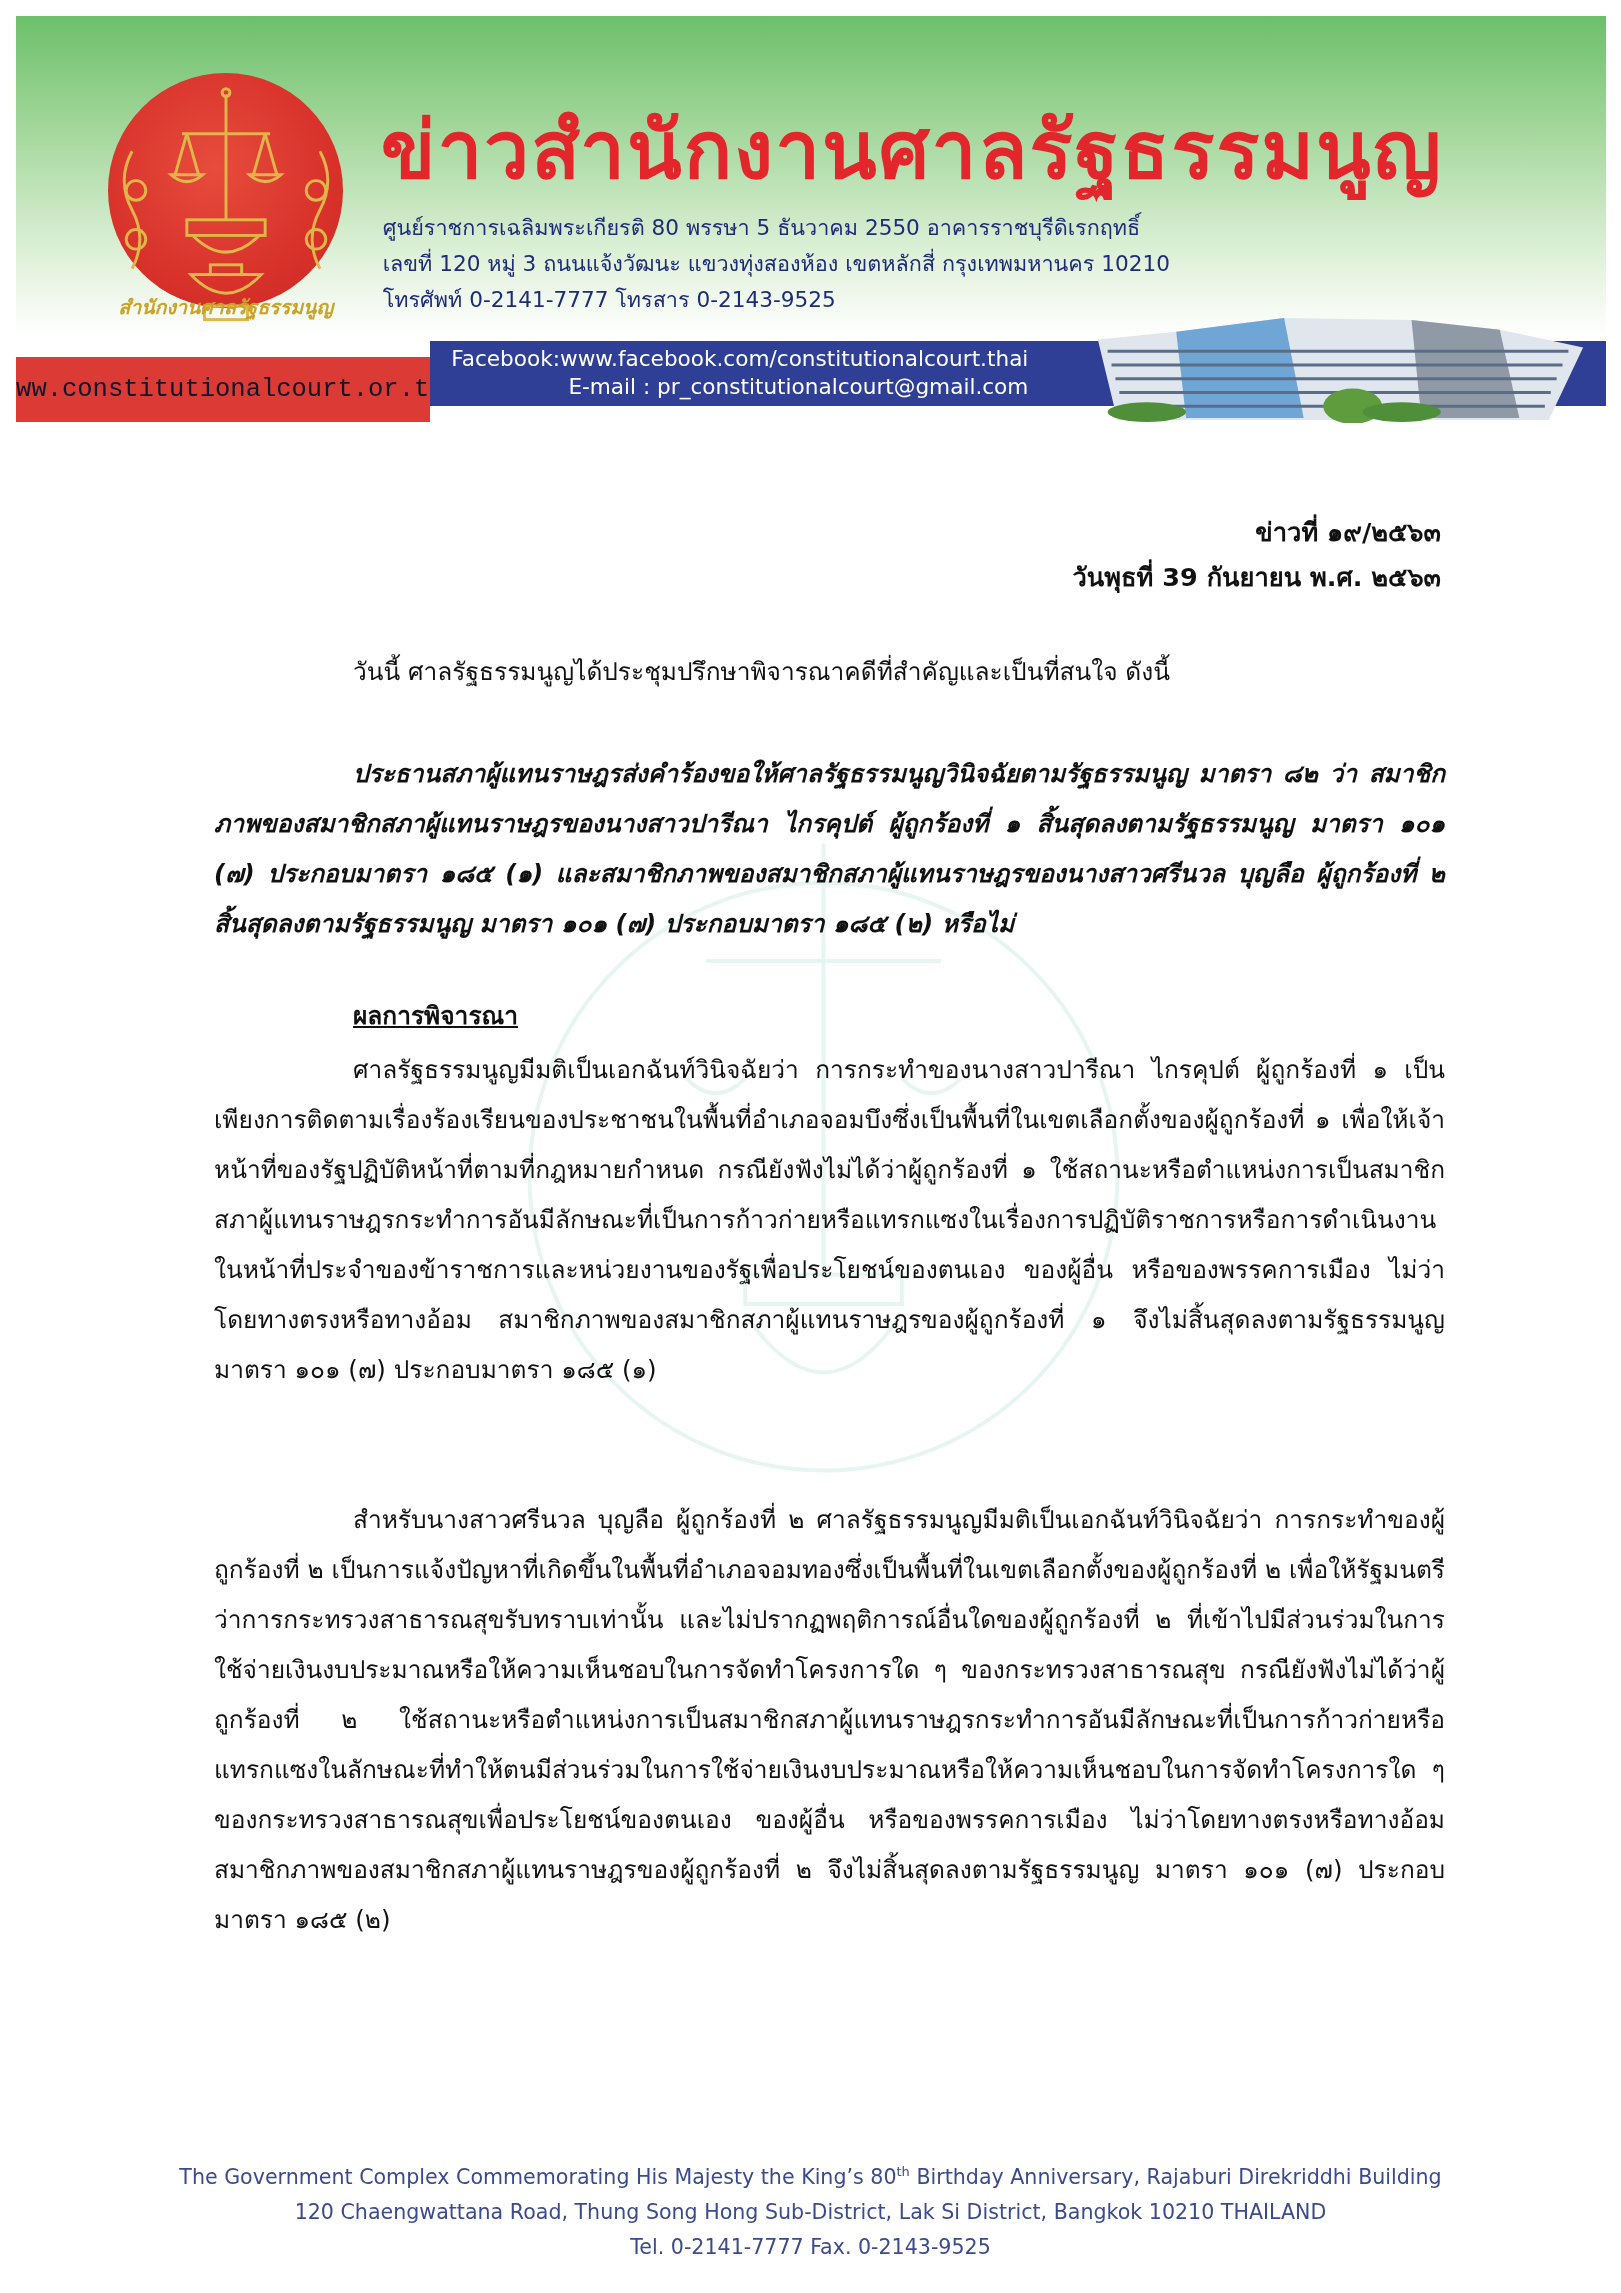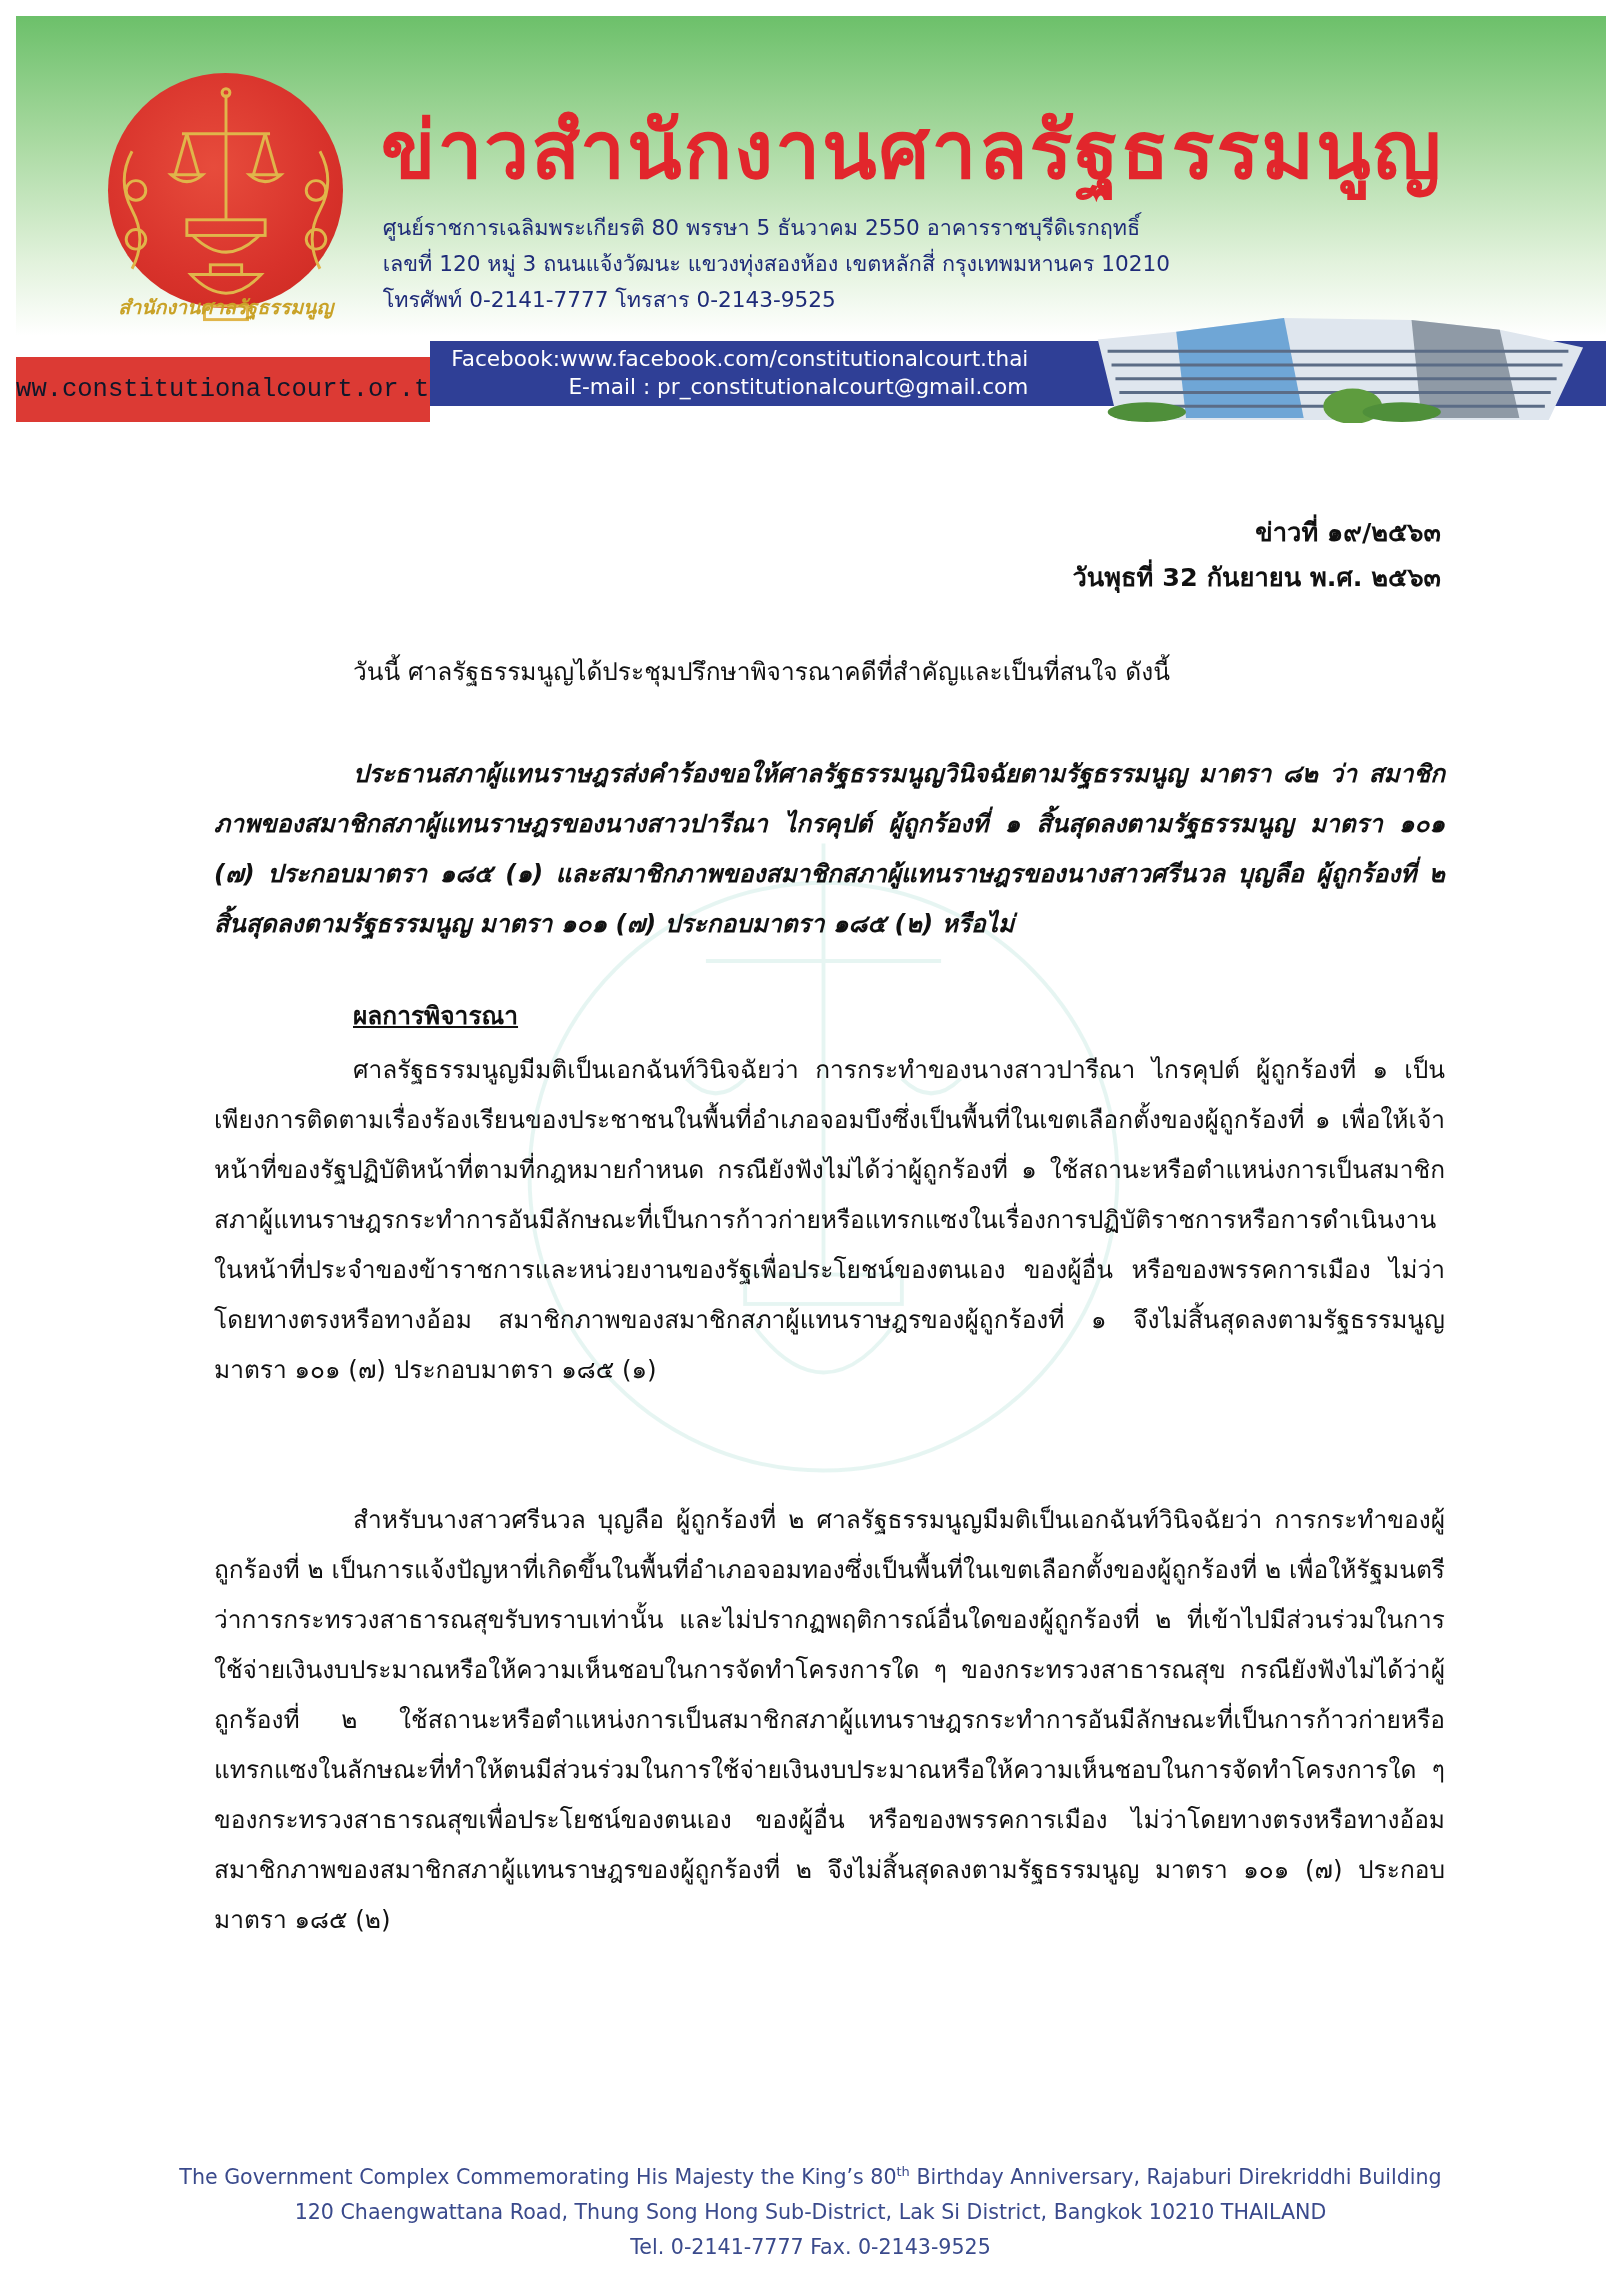--- a/index.html
+++ b/index.html
@@ -157,21 +157,21 @@
     <line x1="200" y1="200" x2="440" y2="200"></line>
     <path d="M180 320 Q210 350 240 320"></path>
       <path d="M400 320 Q430 350 460 320"></path>
     <rect x="240" y="520" width="160" height="30"></rect>
     <path d="M240 560 Q320 680 400 560"></path>
   </g>
 </svg>
 
 <div class="doc-meta">
   <div>ข่าวที่ ๑๙/๒๕๖๓</div>
-  <div>วันพุธที่ 32 กันยายน พ.ศ. ๒๕๖๓</div>
+  <div>วันพุธที่ 39 กันยายน พ.ศ. ๒๕๖๓</div>
 </div>
 
 <p class="text intro">วันนี้  ศาลรัฐธรรมนูญได้ประชุมปรึกษาพิจารณาคดีที่สำคัญและเป็นที่สนใจ  ดังนี้</p>
 
 <p class="text subject">ประธานสภาผู้แทนราษฎรส่งคำร้องขอให้ศาลรัฐธรรมนูญวินิจฉัยตามรัฐธรรมนูญ มาตรา ๘๒ ว่า สมาชิกภาพของสมาชิกสภาผู้แทนราษฎรของนางสาวปารีณา ไกรคุปต์ ผู้ถูกร้องที่ ๑ สิ้นสุดลงตามรัฐธรรมนูญ มาตรา ๑๐๑ (๗) ประกอบมาตรา ๑๘๕ (๑) และสมาชิกภาพของสมาชิกสภาผู้แทนราษฎรของนางสาวศรีนวล บุญลือ ผู้ถูกร้องที่ ๒ สิ้นสุดลงตามรัฐธรรมนูญ มาตรา ๑๐๑ (๗) ประกอบมาตรา ๑๘๕ (๒) หรือไม่</p>
 
 <div class="section-heading">ผลการพิจารณา</div>
 
 <p class="text para1">ศาลรัฐธรรมนูญมีมติเป็นเอกฉันท์วินิจฉัยว่า การกระทำของนางสาวปารีณา ไกรคุปต์ ผู้ถูกร้องที่ ๑ เป็นเพียงการติดตามเรื่องร้องเรียนของประชาชนในพื้นที่อำเภอจอมบึงซึ่งเป็นพื้นที่ในเขตเลือกตั้งของผู้ถูกร้องที่ ๑ เพื่อให้เจ้าหน้าที่ของรัฐปฏิบัติหน้าที่ตามที่กฎหมายกำหนด กรณียังฟังไม่ได้ว่าผู้ถูกร้องที่ ๑ ใช้สถานะหรือตำแหน่งการเป็นสมาชิกสภาผู้แทนราษฎรกระทำการอันมีลักษณะที่เป็นการก้าวก่ายหรือแทรกแซงในเรื่องการปฏิบัติราชการหรือการดำเนินงานในหน้าที่ประจำของข้าราชการและหน่วยงานของรัฐเพื่อประโยชน์ของตนเอง ของผู้อื่น หรือของพรรคการเมือง ไม่ว่าโดยทางตรงหรือทางอ้อม สมาชิกภาพของสมาชิกสภาผู้แทนราษฎรของผู้ถูกร้องที่ ๑ จึงไม่สิ้นสุดลงตามรัฐธรรมนูญ มาตรา ๑๐๑ (๗) ประกอบมาตรา ๑๘๕ (๑)</p>
 

